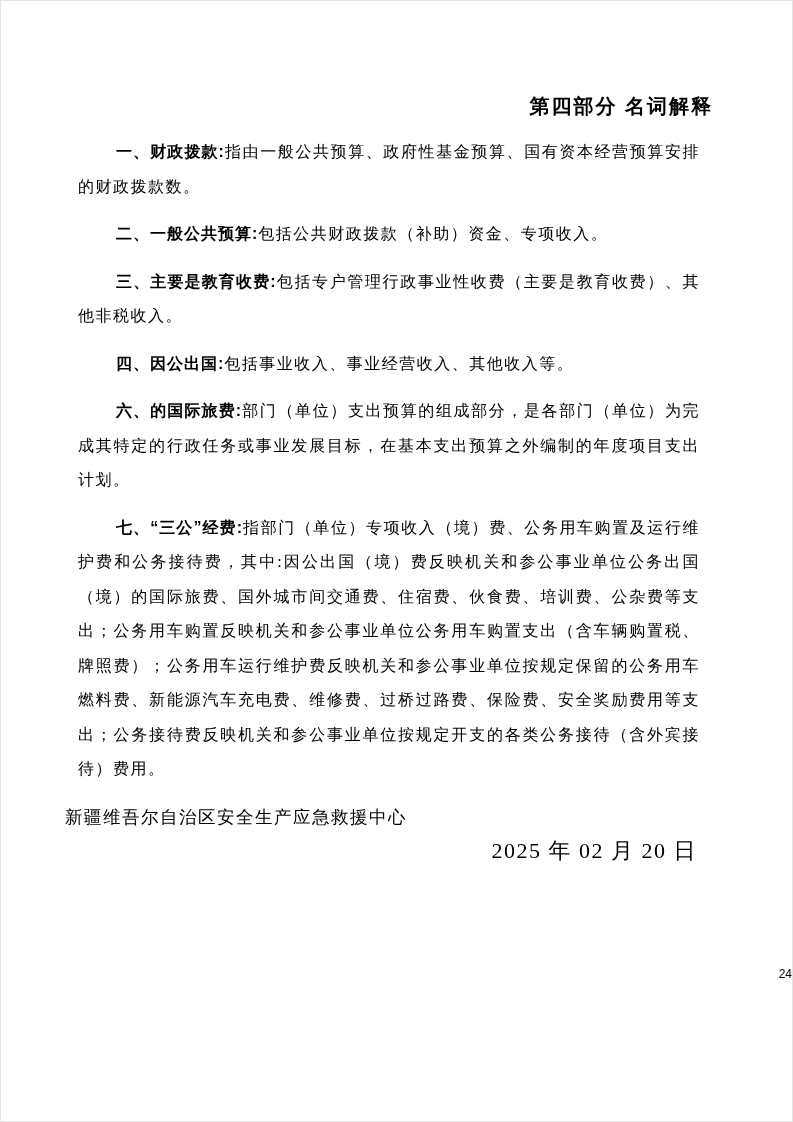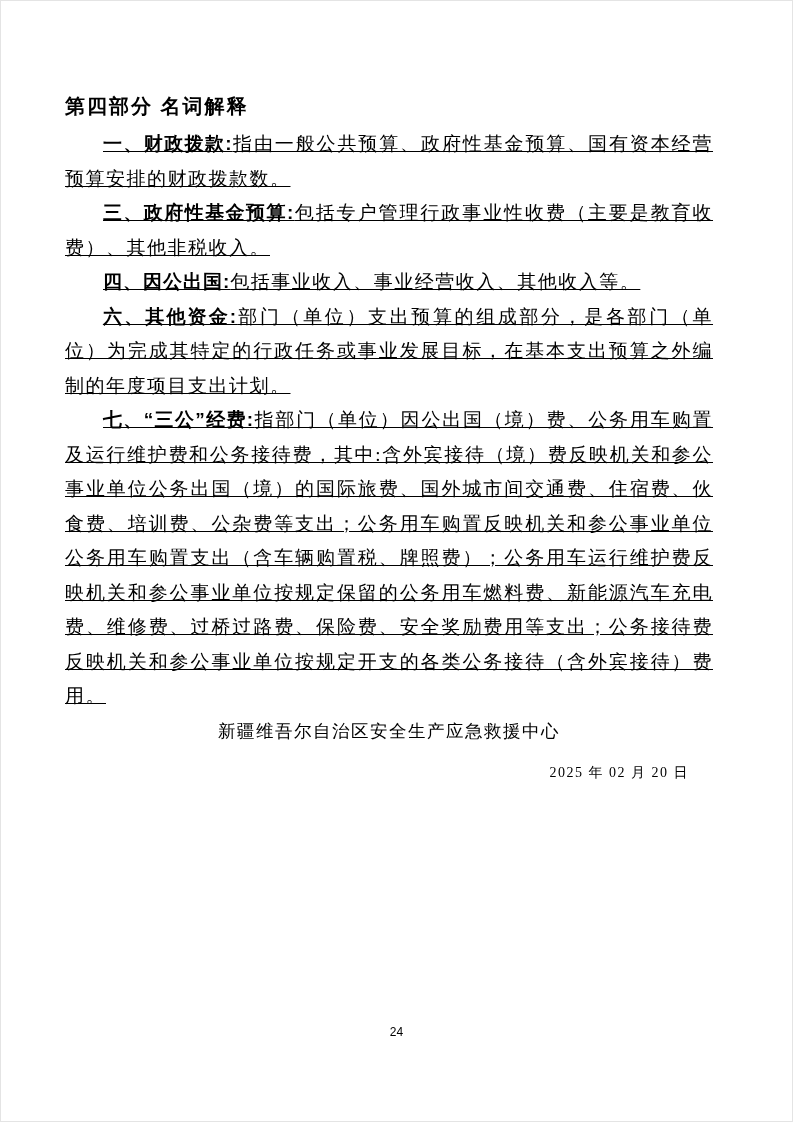--- a/index.html
+++ b/index.html
@@ -17,90 +17,90 @@
     color: #000000;
     overflow: hidden;
   }
   .content {
     position: absolute;
     left: 64px;
     top: 92px;
     width: 648px;
   }
   .doc-title {
-    margin: 0 0 8px 0;
-    text-align: left;
+    margin: 0 0 16px 0;
+    text-align: right;
     font-family: "Liberation Sans", "DejaVu Sans", sans-serif;
     font-weight: bold;
     font-size: 20px;
     line-height: 26px;
     letter-spacing: 2px;
   }
   .para {
-    margin: 0;
+    margin: 13px;
     text-indent: 38px;
     text-align: justify;
     font-family: "Liberation Serif", "DejaVu Serif", serif;
-    font-size: 19px;
+    font-size: 16px;
     line-height: 34.5px;
     letter-spacing: 1.5px;
-    text-decoration: underline;
   }
   .term {
     font-family: "Liberation Sans", "DejaVu Sans", sans-serif;
     font-weight: bold;
     letter-spacing: 1px;
   }
   .sig-org {
     margin: 0;
-    text-align: center;
+    text-align: left;
     font-family: "Liberation Serif", "DejaVu Serif", serif;
     font-size: 17.5px;
     line-height: 34.5px;
     letter-spacing: 1.5px;
   }
   .sig-date {
-    margin: 8px;
+    margin: 0;
     padding-right: 16px;
     text-align: right;
     font-family: "Liberation Serif", "DejaVu Serif", serif;
-    font-size: 14px;
+    font-size: 22px;
     line-height: 34.5px;
     letter-spacing: 1.5px;
   }
   .page-number {
     position: absolute;
     left: 0;
     right: 0;
-    top: 1023px;
-    text-align: center;
+    top: 965px;
+    text-align: right;
     font-family: "Liberation Sans", "DejaVu Sans", sans-serif;
     font-size: 12px;
     line-height: 16px;
   }
 </style>
 </head>
 <body>
 
 <div class="page">
   <div class="content">
 
     <h1 class="doc-title">第四部分 名词解释</h1>
 
     <p class="para"><span class="term">一、财政拨款:</span><span class="def">指由一般公共预算、政府性基金预算、国有资本经营预算安排的财政拨款数。</span></p>
 
+    <p class="para"><span class="term">二、一般公共预算:</span><span class="def">包括公共财政拨款（补助）资金、专项收入。</span></p>
 
-    <p class="para"><span class="term">三、政府性基金预算:</span><span class="def">包括专户管理行政事业性收费（主要是教育收费）、其他非税收入。</span></p>
+    <p class="para"><span class="term">三、主要是教育收费:</span><span class="def">包括专户管理行政事业性收费（主要是教育收费）、其他非税收入。</span></p>
 
     <p class="para"><span class="term">四、因公出国:</span><span class="def">包括事业收入、事业经营收入、其他收入等。</span></p>
 
 
-    <p class="para"><span class="term">六、其他资金:</span><span class="def">部门（单位）支出预算的组成部分，是各部门（单位）为完成其特定的行政任务或事业发展目标，在基本支出预算之外编制的年度项目支出计划。</span></p>
+    <p class="para"><span class="term">六、的国际旅费:</span><span class="def">部门（单位）支出预算的组成部分，是各部门（单位）为完成其特定的行政任务或事业发展目标，在基本支出预算之外编制的年度项目支出计划。</span></p>
 
-    <p class="para"><span class="term">七、“三公”经费:</span><span class="def">指部门（单位）因公出国（境）费、公务用车购置及运行维护费和公务接待费，其中:含外宾接待（境）费反映机关和参公事业单位公务出国（境）的国际旅费、国外城市间交通费、住宿费、伙食费、培训费、公杂费等支出；公务用车购置反映机关和参公事业单位公务用车购置支出（含车辆购置税、牌照费）；公务用车运行维护费反映机关和参公事业单位按规定保留的公务用车燃料费、新能源汽车充电费、维修费、过桥过路费、保险费、安全奖励费用等支出；公务接待费反映机关和参公事业单位按规定开支的各类公务接待（含外宾接待）费用。</span></p>
+    <p class="para"><span class="term">七、“三公”经费:</span><span class="def">指部门（单位）专项收入（境）费、公务用车购置及运行维护费和公务接待费，其中:因公出国（境）费反映机关和参公事业单位公务出国（境）的国际旅费、国外城市间交通费、住宿费、伙食费、培训费、公杂费等支出；公务用车购置反映机关和参公事业单位公务用车购置支出（含车辆购置税、牌照费）；公务用车运行维护费反映机关和参公事业单位按规定保留的公务用车燃料费、新能源汽车充电费、维修费、过桥过路费、保险费、安全奖励费用等支出；公务接待费反映机关和参公事业单位按规定开支的各类公务接待（含外宾接待）费用。</span></p>
 
 
     <p class="sig-org">新疆维吾尔自治区安全生产应急救援中心</p>
     <p class="sig-date">2025 年 02 月 20 日</p>
 
   </div>
 
   <div class="page-number">24</div>
 </div>
 

